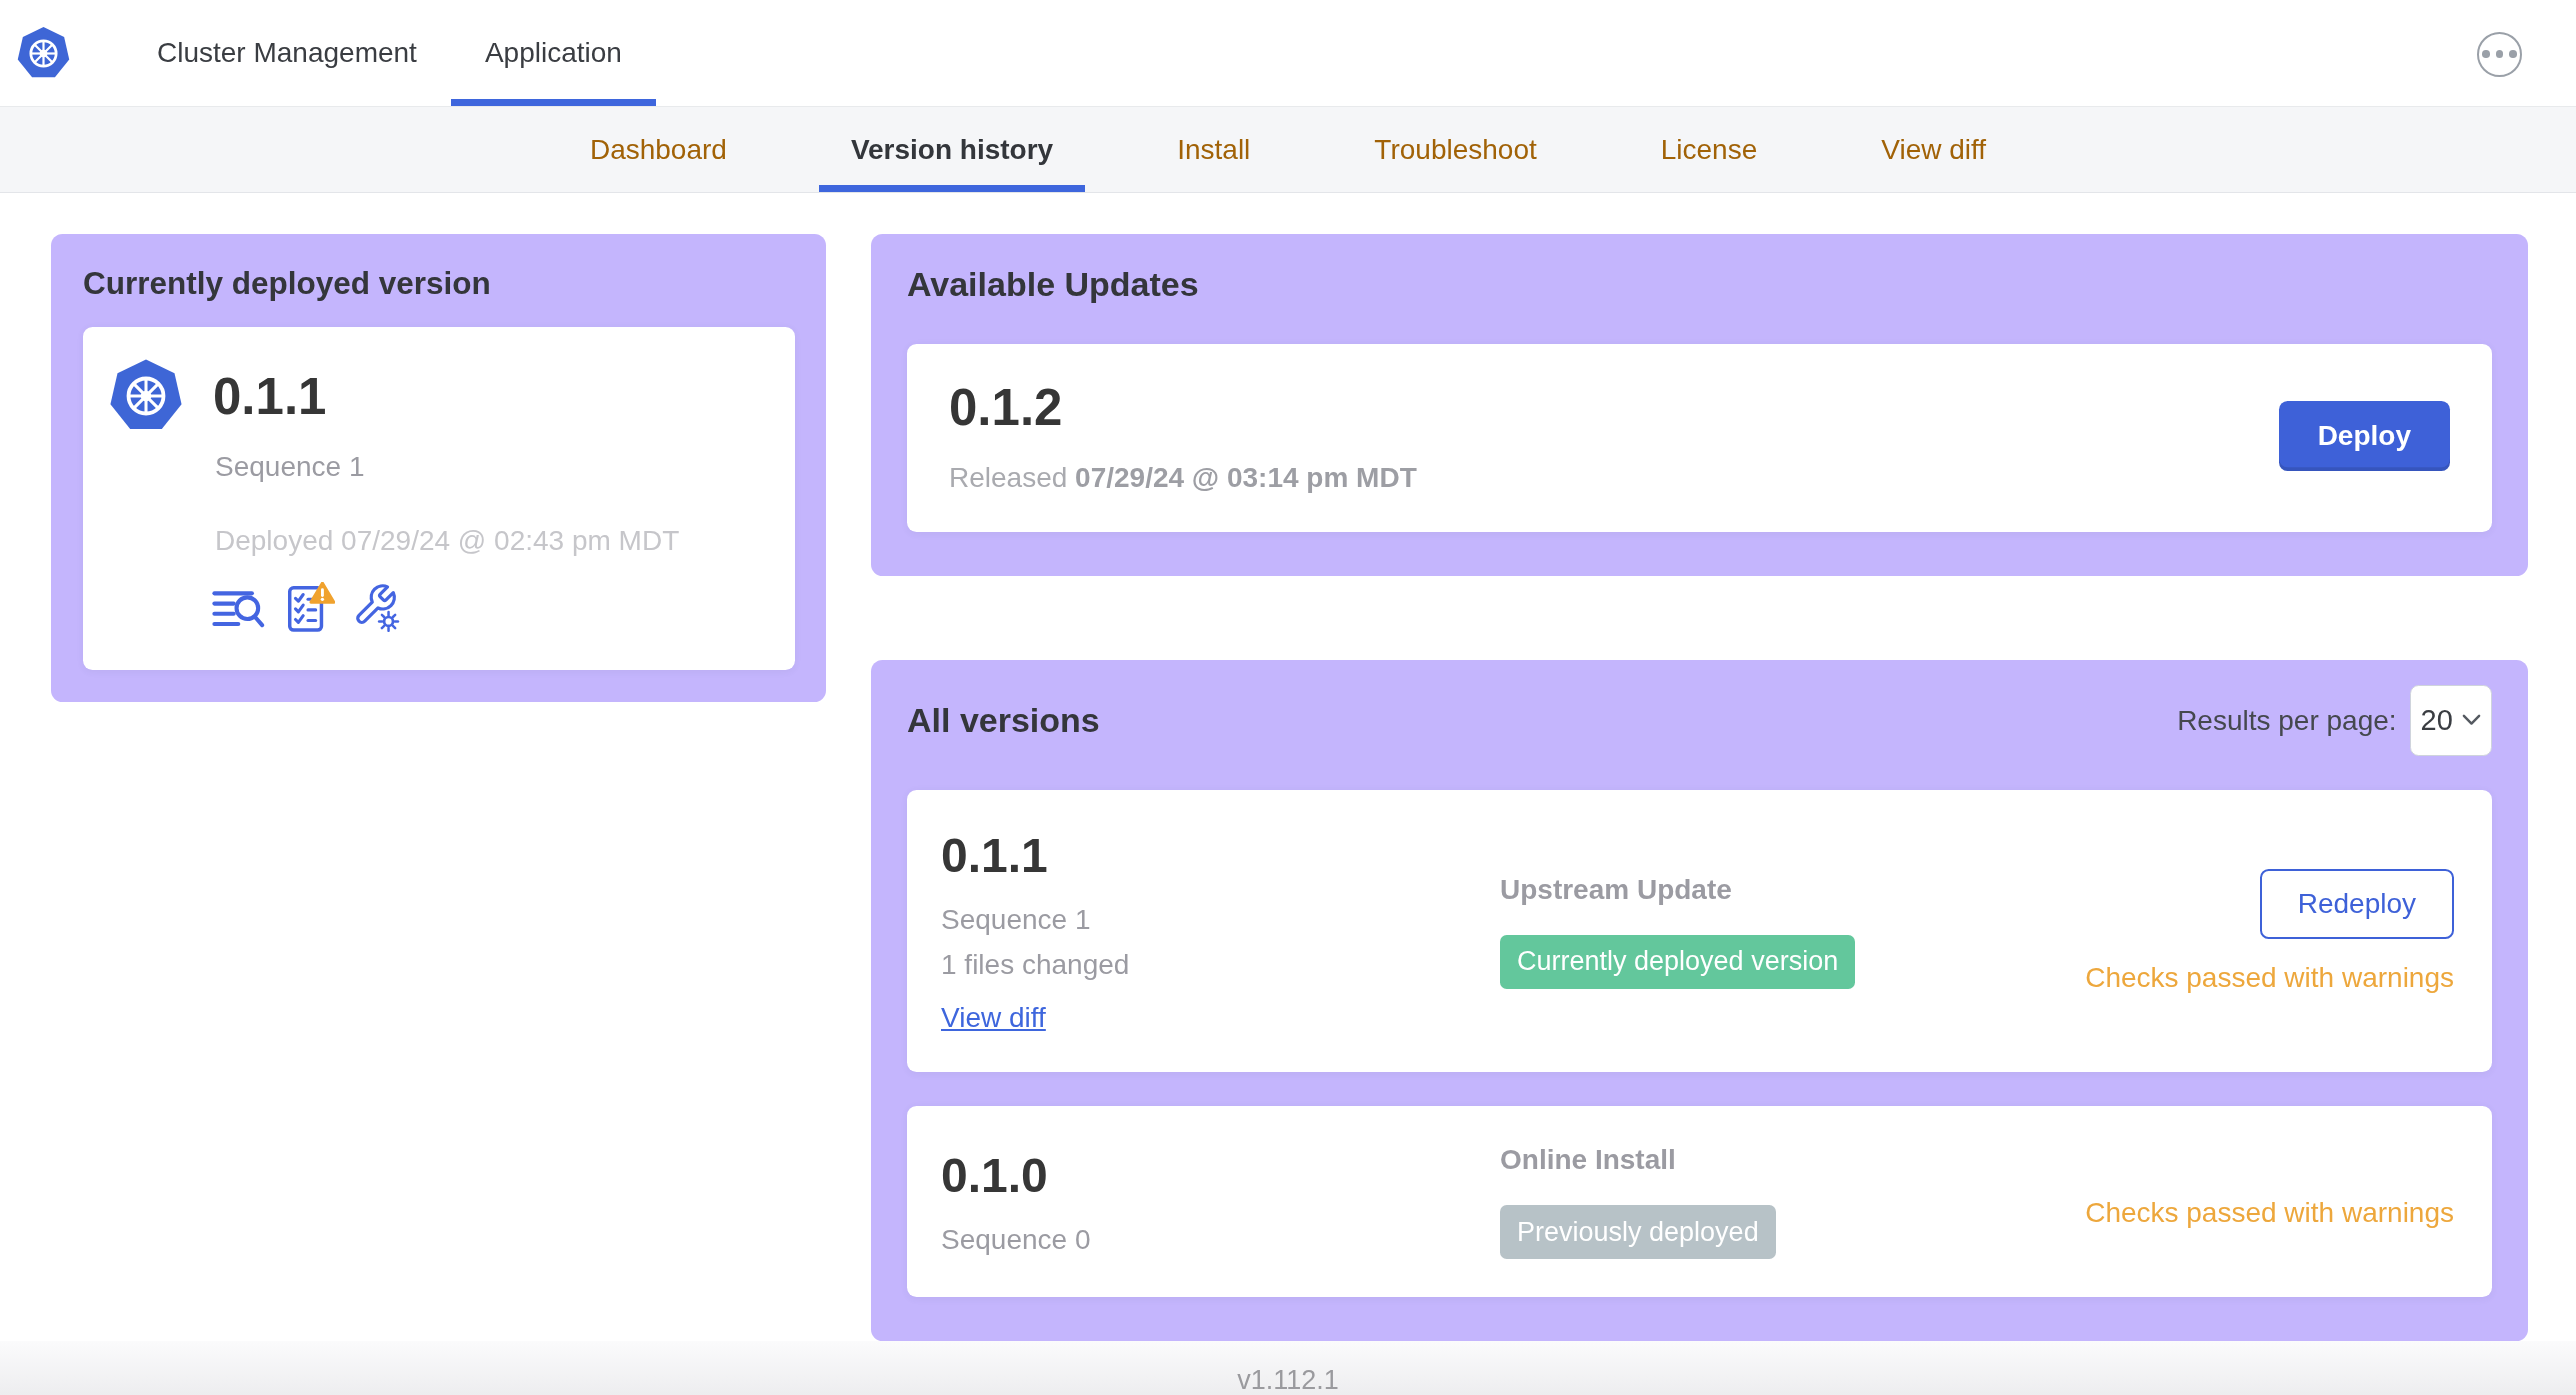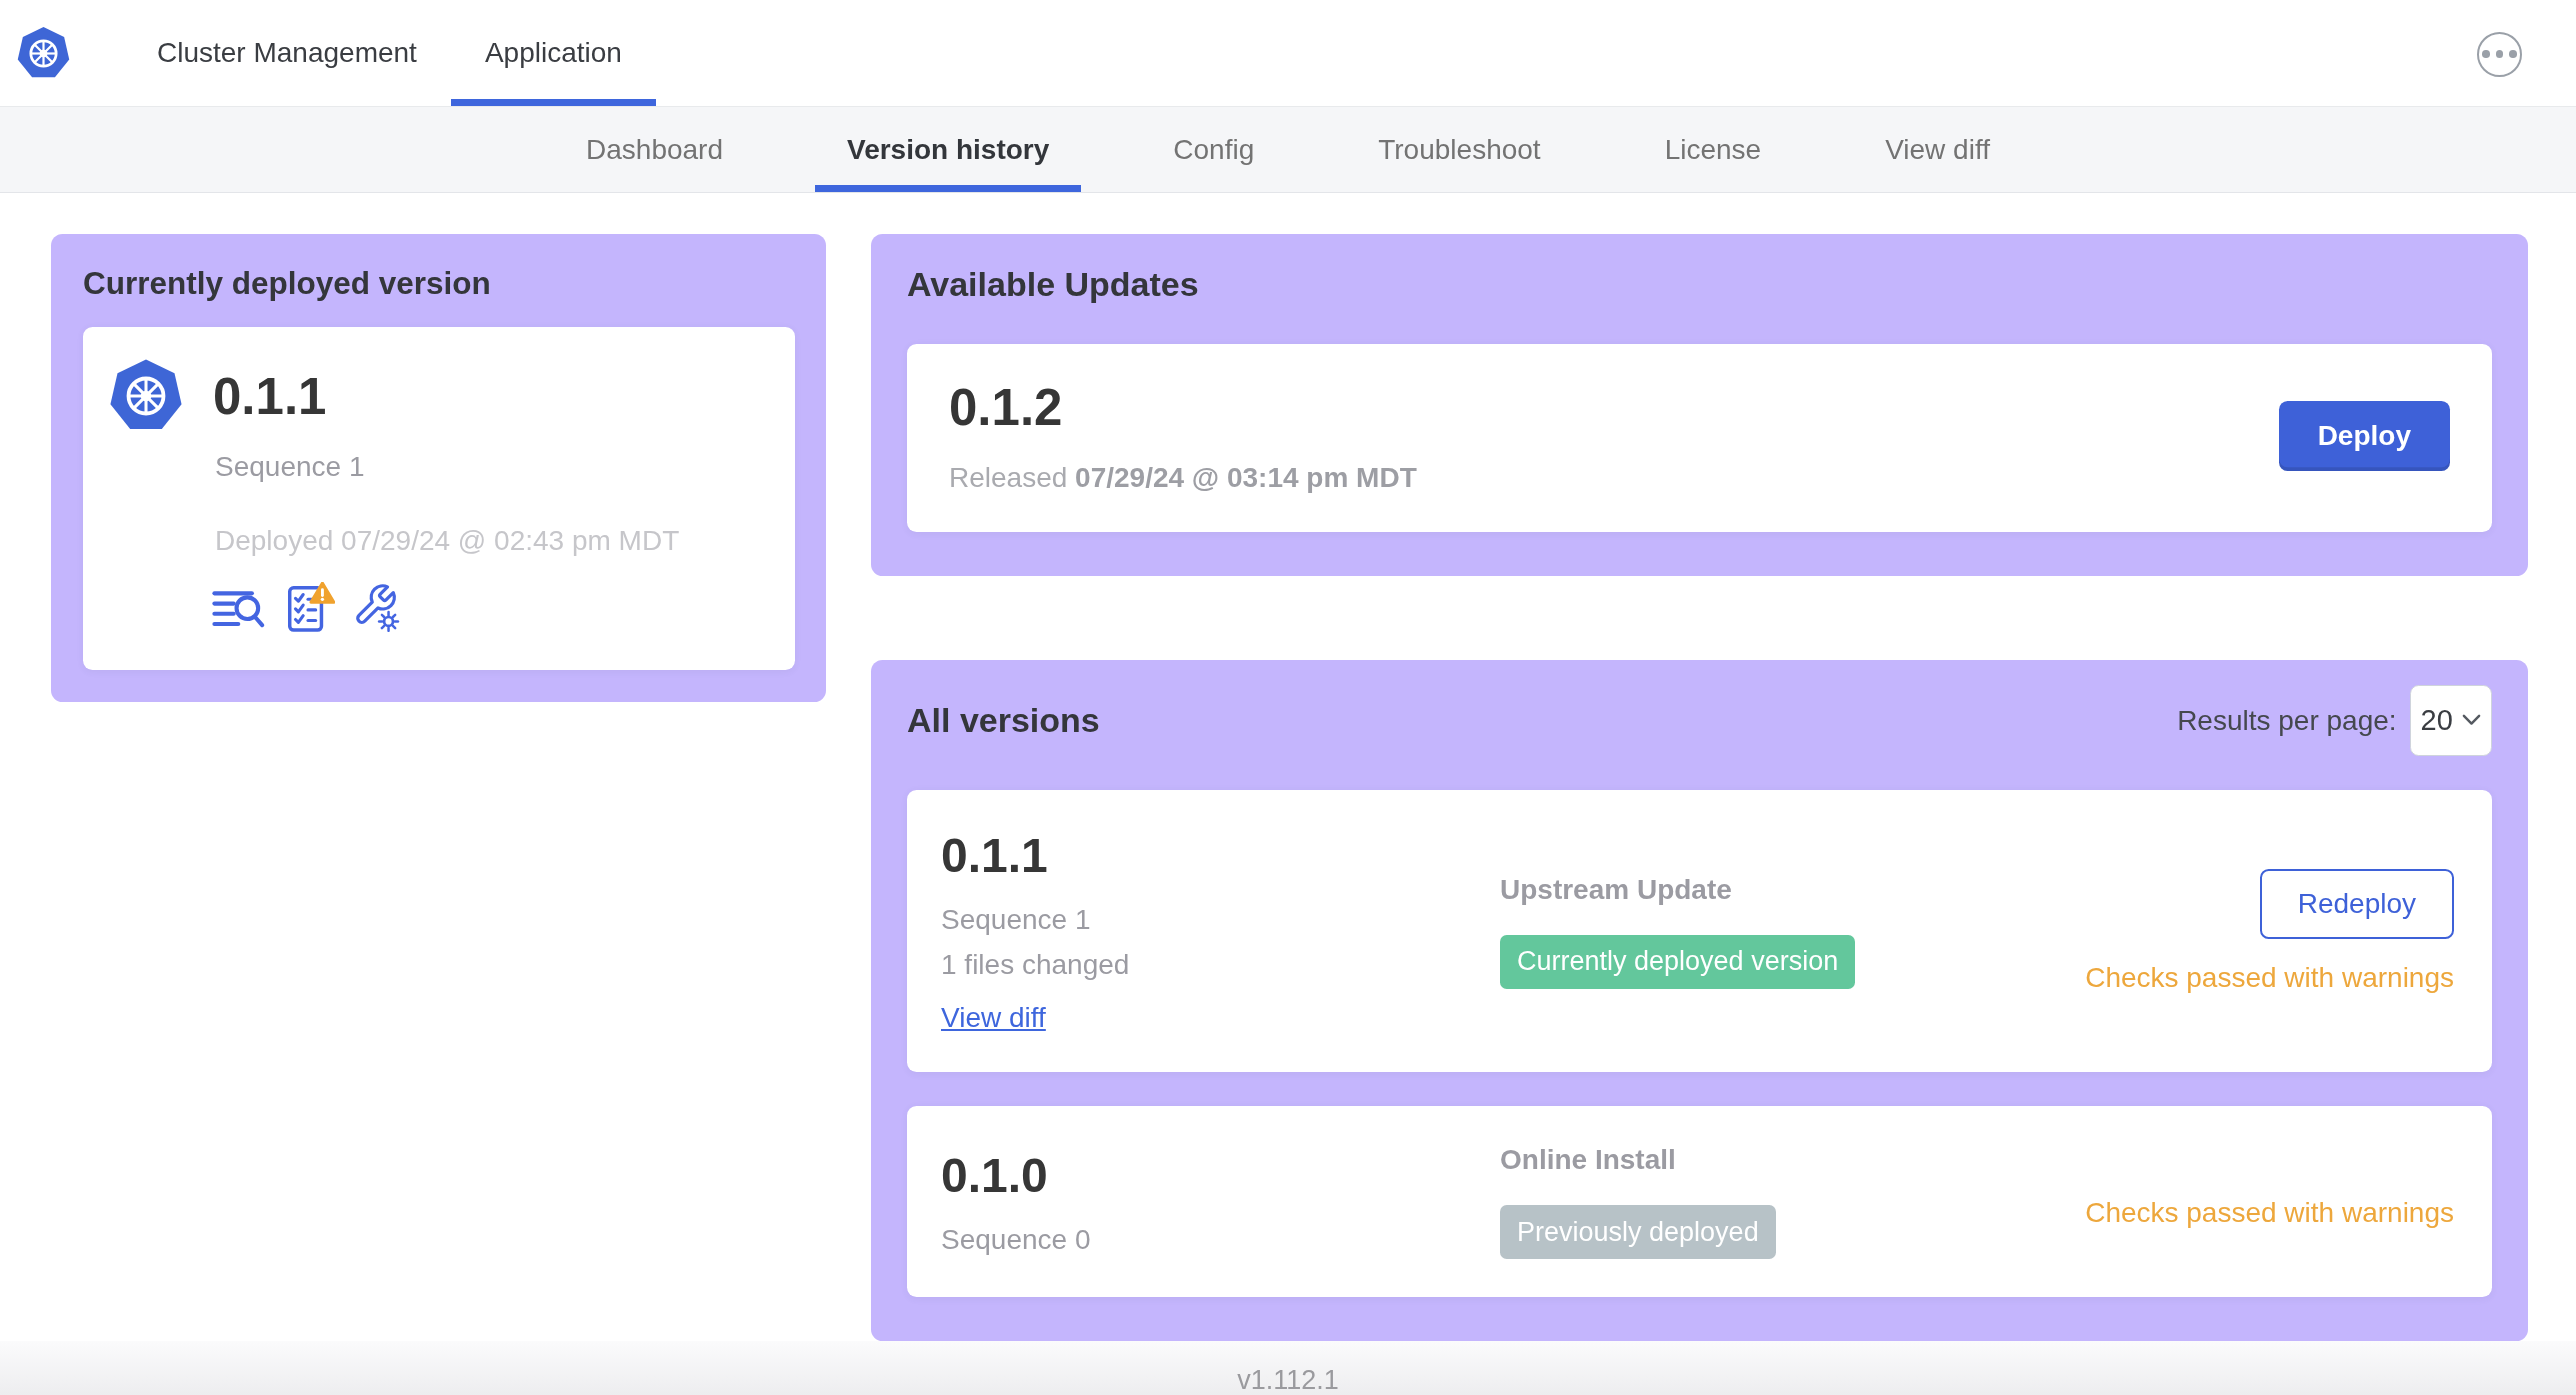--- a/index.html
+++ b/index.html
@@ -32,21 +32,21 @@
   }
   .more-btn .dots { display:flex; gap:5.7px; }
   .more-btn .dots i { width:7.6px; height:7.6px; border-radius:50%; background:#9aa0a8; }
 
   
   .subnav {
     height:86px; background:#f5f6f8; border-bottom:1.9px solid #e3e5e9;
     display:flex; justify-content:center; gap:124px; align-items:stretch;
   }
   .subnav-item {
-    display:flex; align-items:center; font-size:28px; color:#737373; position:relative;
+    display:flex; align-items:center; font-size:28px; color:#a16207; position:relative;
     font-weight:400;
   }
   .subnav-item.active { color:#33363b; font-weight:600; }
   .subnav-item.active::after {
     content:""; position:absolute; left:-32px; right:-32px; bottom:0; height:6.7px; background:#3e66dd;
   }
 
   
   .main { min-height:1123px; display:flex; padding:41px 48px 0 51px; background:#ffffff; }
   .gray-card { background:#c4b5fd; border-radius:11.5px; }
@@ -191,21 +191,21 @@
         <i></i>
         <i></i>
         <i></i>
       </span>
   </div>
 </header>
 
 <nav class="subnav">
   <div class="subnav-item clickable">Dashboard</div>
   <div class="subnav-item active clickable">Version history</div>
-  <div class="subnav-item clickable">Config</div>
+  <div class="subnav-item clickable">Install</div>
   <div class="subnav-item clickable">Troubleshoot</div>
   <div class="subnav-item clickable">License</div>
   <div class="subnav-item clickable">View diff</div>
 </nav>
 
 <main class="main">
 
   <section class="left-col">
     <div class="gray-card current-card">
       <h2 class="card-title">Currently deployed version</h2>

